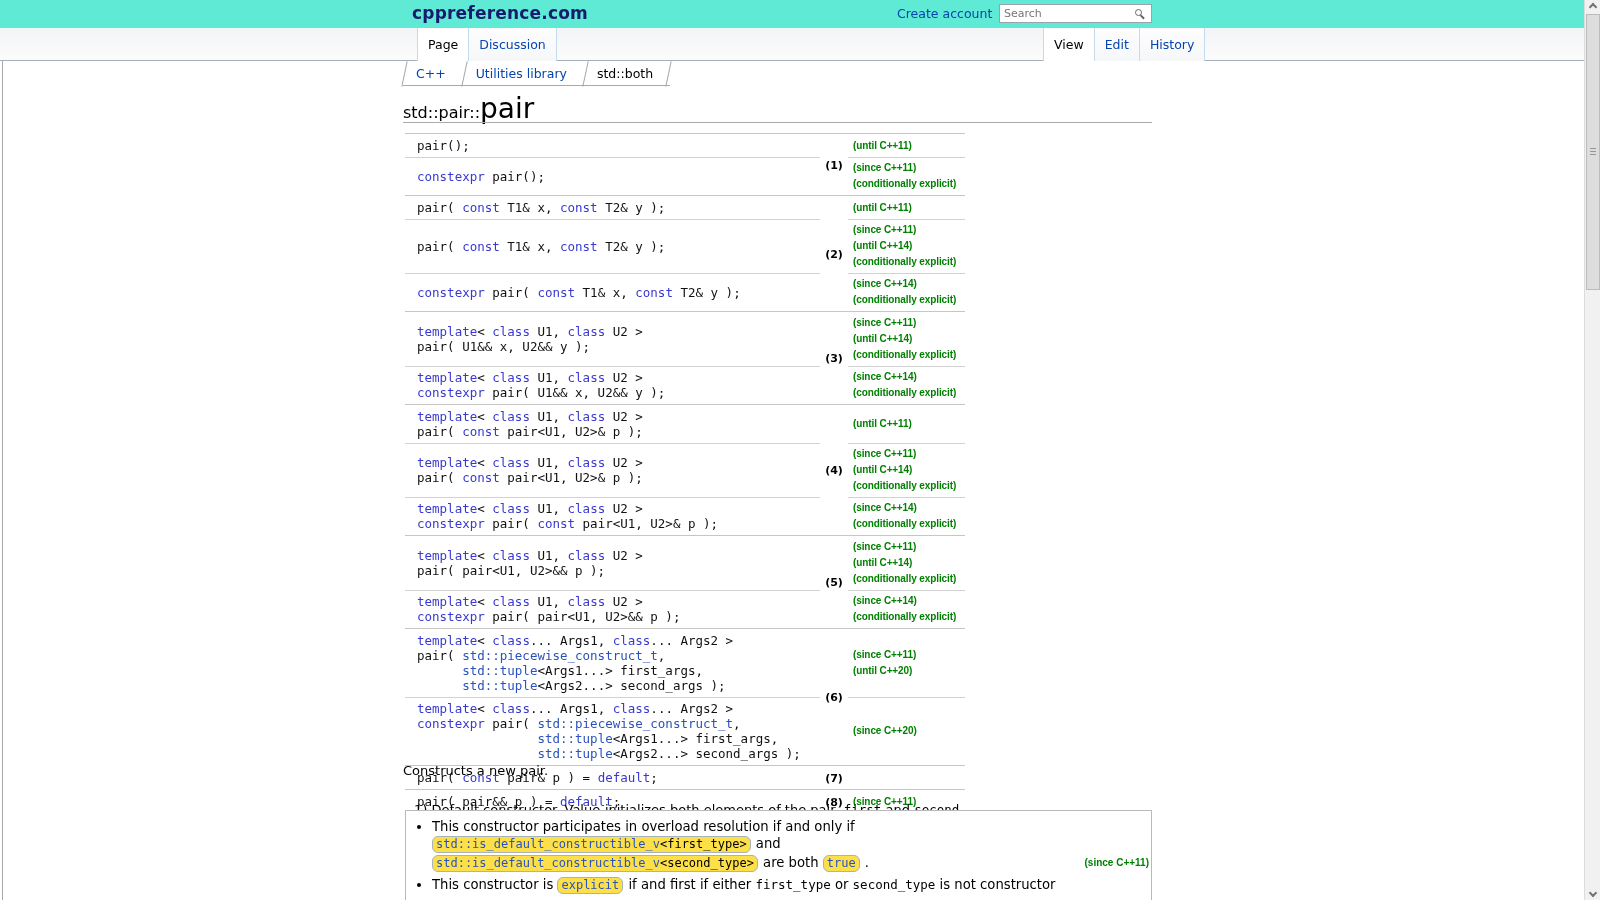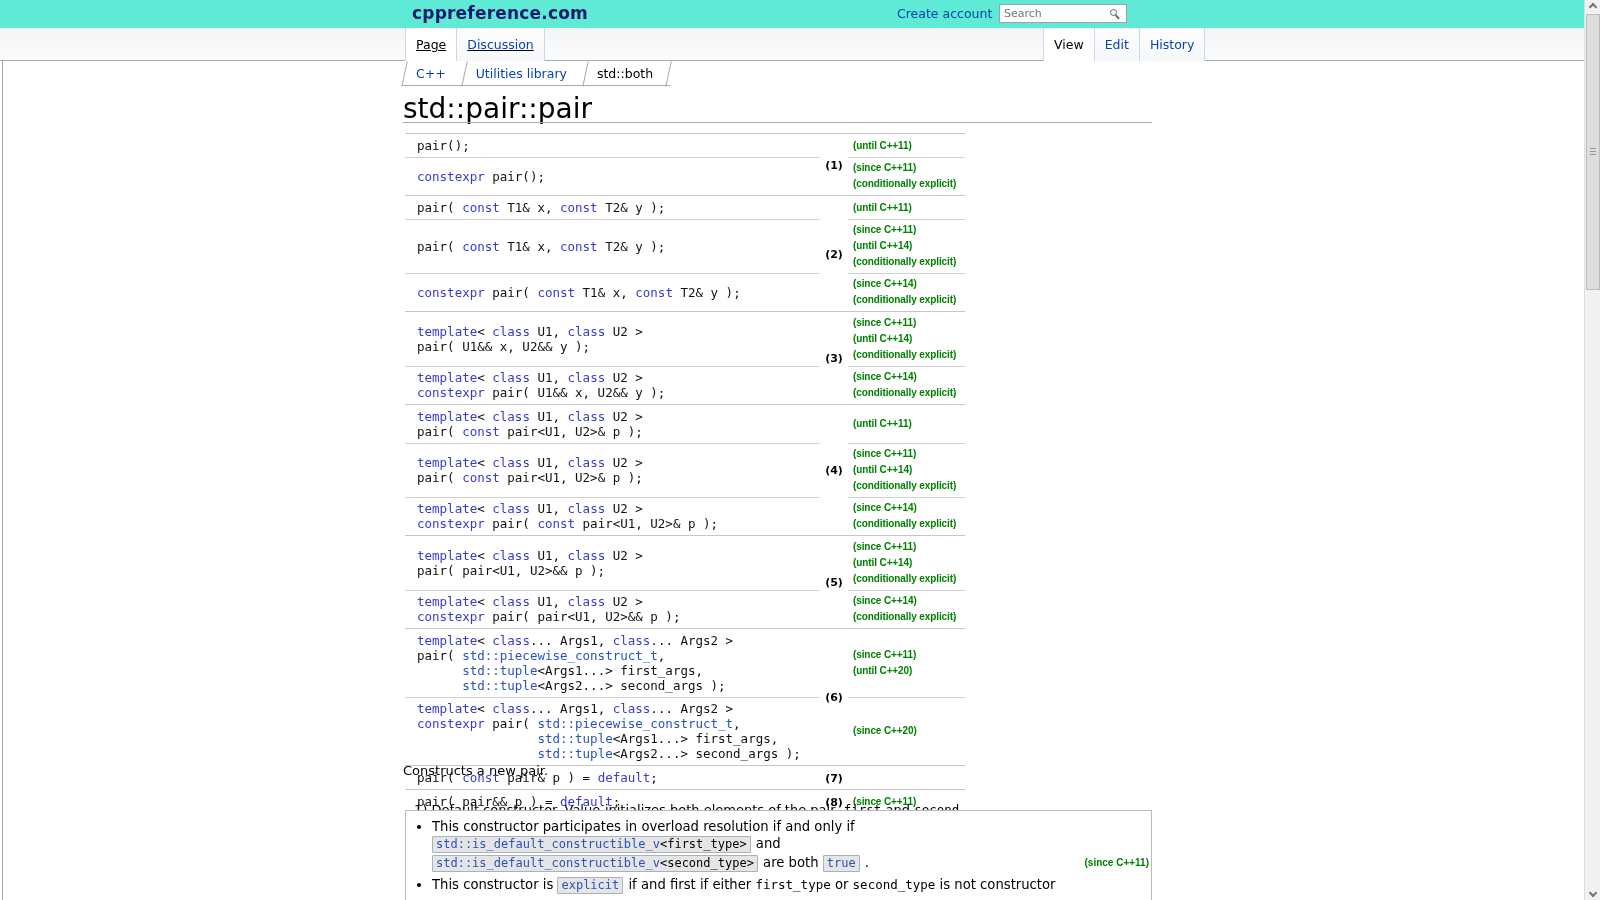--- a/index.html
+++ b/index.html
@@ -10,47 +10,47 @@
     font-family:"DejaVu Sans","Liberation Sans",sans-serif;
   }
   
   .topleft-line { position:absolute; top:2px; left:0; width:77px; height:2px; background:#3a3a3a; }
   .left-frame-line { position:absolute; left:2px; top:23px; bottom:0; width:1px; background:#a8a8a8; }
 
   
   .site-header { position:absolute; top:0; left:0; right:16px; height:28px; background:#5eead4; }
   .logo { position:absolute; left:412px; top:3px; font-size:17px; font-weight:bold; color:#181a6e; letter-spacing:.2px; cursor:pointer; }
   .create-account { position:absolute; left:897px; top:6px; font-size:12.5px; color:#0645ad; text-decoration:none; cursor:pointer; }
-  .search-box { position:absolute; left:999px; top:4px; width:128px; height:19px; border:1px solid #9aa2ab; background:#fff; }
+  .search-box { position:absolute; left:999px; top:4px; width:153px; height:19px; border:1px solid #9aa2ab; background:#fff; }
   .search-box input { position:absolute; left:0; top:0; width:133px; height:17px; border:none; outline:none; font-size:11px; padding:1px 2px 1px 4px; color:#444; font-family:inherit; background:transparent; }
   .mag { position:absolute; right:9px; top:4px; width:7px; height:7px; border:1.5px solid #666; border-radius:50%; }
   .mag::after { content:''; position:absolute; width:5px; height:1.5px; background:#666; transform:rotate(45deg); right:-4px; bottom:-2px; }
 
   
   .tab-bar { position:absolute; top:28px; left:0; right:16px; height:33px;
     background:linear-gradient(#f3f4f6,#fcfcfd); border-bottom:1px solid #a3b0bc; }
-  .tabs-left  { position:absolute; left:405px; bottom:-1px; display:flex; height:33px;text-decoration:underline; }
+  .tabs-left  { position:absolute; left:417px; bottom:-1px; display:flex; height:33px; }
   .tabs-right { position:absolute; left:1043px; bottom:-1px; display:flex; height:33px;text-align:right; }
   .tab { height:33px; line-height:34px; padding:0 10px; font-size:12.5px;
     border-left:1px solid #c5dbec; background:linear-gradient(#fdfdfe,#f6f7f9); cursor:pointer; white-space:nowrap; }
   .tab:last-child { border-right:1px solid #c5dbec; }
   .tab.active { background:#fff; color:#000; }
   .tab.link { color:#0645ad; }
 
   
   .crumbs { position:absolute; top:62px; left:403px; display:flex; height:24px; }
   .crumb { position:relative; line-height:24px; padding:0 17px 0 13px; font-size:12.5px;
     border-bottom:1px solid #a9a9a9; white-space:nowrap; }
   .crumb::before { content:''; position:absolute; left:1px; top:-1px; height:26px; width:1px; background:#a9a9a9; transform:rotate(12deg); }
   .crumb:last-child::after { content:''; position:absolute; right:1px; top:-1px; height:26px; width:1px; background:#a9a9a9; transform:rotate(12deg); }
   .crumb.link { color:#0645ad; cursor:pointer; }
 
   
   .page-title { position:absolute; left:403px; top:88px; margin:0; font-weight:normal; }
-  .page-title .t-prefix { font-size:28px; }
+  .page-title .t-prefix { font-size:16px; }
   .page-title .t-main { font-size:28px; }
   .title-rule { position:absolute; left:403px; top:122px; width:749px; height:1px; background:#aaa; }
 
   
   .decl-table { position:absolute; left:405px; top:133px; width:560px;
     border-top:1px solid #c6c6c6; border-bottom:1px solid #c6c6c6; }
   .decl-group { position:relative; }
   .decl-group + .decl-group { border-top:1px solid #c6c6c6; }
   .group-num { position:absolute; left:415px; width:28px; top:50%; transform:translateY(-50%);
     text-align:center; font-size:11px; font-weight:bold; color:#000; }
@@ -69,21 +69,21 @@
   
   .intro-para { position:absolute; left:403px; top:763px; margin:0; font-size:13px; }
   .overload-para { position:absolute; left:398px; top:786px; margin:16px; font-size:13px; }
   .imono { font-family:"DejaVu Sans Mono","Liberation Mono",monospace; font-size:12.5px; }
 
   .note-box { position:absolute; left:405px; top:810px; width:747px; height:150px;
     border:1px solid #b9b9b9; background:#fff; }
   .note-box ul { margin:7px 0 13px 0; padding-left:26px; }
   .note-box li { position:relative; font-size:13.2px; line-height:17px; margin-bottom:3px; padding-right:90px; }
   .cbox { display:inline-block; font-family:"DejaVu Sans Mono","Liberation Mono",monospace; font-size:12px;
-    border:1px solid #a8b2bb; border-radius:1px; padding:0 3px; line-height:15px; background:#e5e5e5; margin:1px 1px 1px 0; }
+    border:1px solid #a8b2bb; border-radius:6px; padding:0 3px; line-height:15px; background:#fde047; margin:1px 1px 1px 0; }
   .clink { color:#2a52bd; cursor:pointer; }
   .cplain { color:#000; }
   .note-mark { position:absolute; right:2px; bottom:2px; font-size:10px; font-weight:bold; color:#008000;
     font-family:"Liberation Sans",sans-serif; white-space:nowrap; }
 
   
   .scrollbar { position:absolute; right:0; top:0; width:16px; height:900px; background:#f1f1f1; border-left:1px solid #dcdcdc; }
   .sb-chev { position:absolute; left:4.5px; width:6px; height:6px; border-left:2px solid #737373; border-top:2px solid #737373; }
   .sb-chev.up { top:4px; transform:rotate(45deg); }
   .sb-chev.down { bottom:4px; transform:rotate(225deg); }

